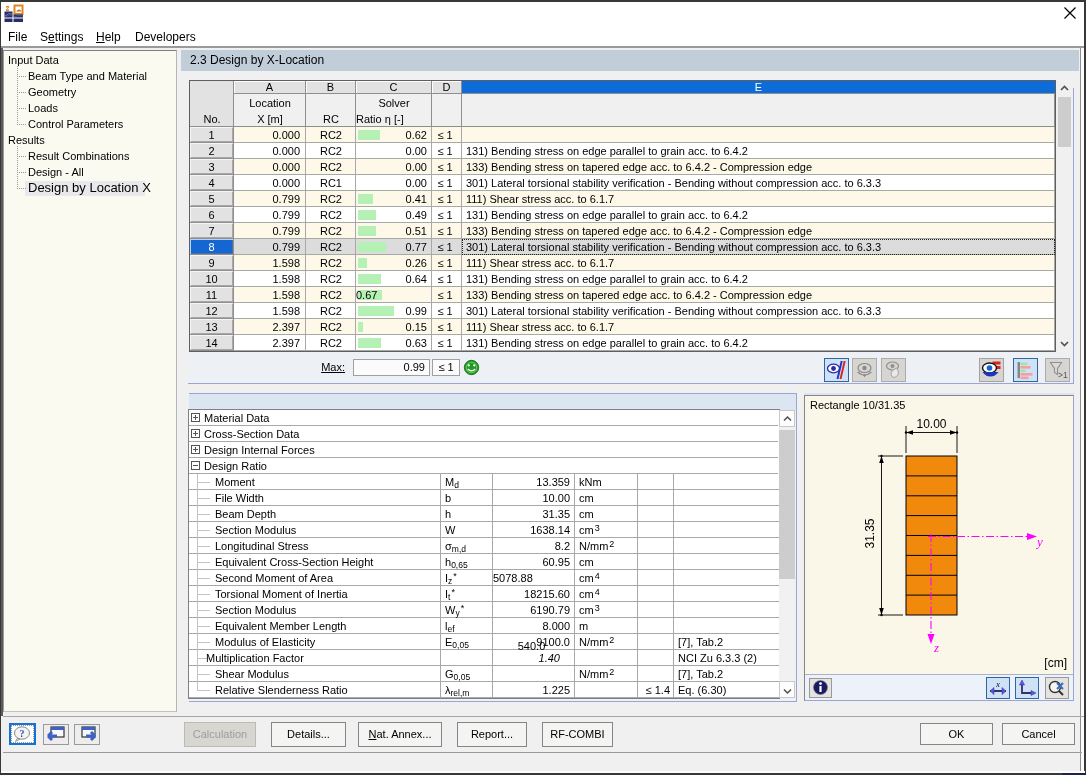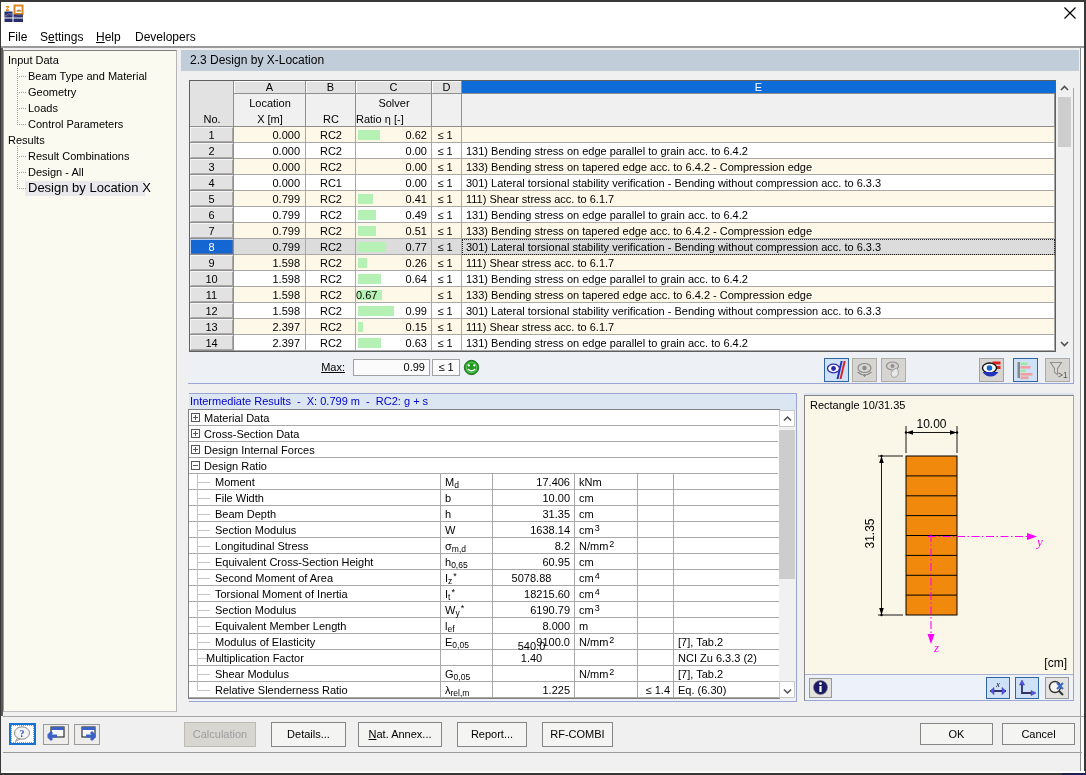--- a/index.html
+++ b/index.html
@@ -305,21 +305,20 @@
 <div class="abs" style="left:1045px;top:358px;width:25px;height:24px;background:#d7d5d1;border:1px solid #aeaca8;"></div>
 <svg class="abs" style="left:1047px;top:360px;" width="21" height="20" viewBox="0 0 20 20">
       <path d="M3 2.5 L14 2.5 L10 8.5 L10 14.5 L7 12.5 L7 8.5 Z" fill="#dcdad5" stroke="#909090" stroke-width="1.1"></path>
       <text x="10.5" y="17.5" font-size="8.5" fill="#555" font-family="Liberation Sans">&gt;1</text>
     </svg>
 <div class="abs" style="left:189px;top:393px;width:608px;height:1px;background:#9ba5d3;"></div>
 <div class="abs" style="left:796px;top:393px;width:1px;height:309px;background:#9ba5d3;"></div>
 <div class="abs" style="left:189px;top:701px;width:608px;height:1px;background:#9ba5d3;"></div>
 <div class="abs" style="left:189px;top:394px;width:607px;height:16px;background:#dbe6f2;"></div>
 <div class="abs" style="left:189px;top:698px;width:607px;height:3px;background:#eef2f8;"></div>
-<div class="abs" style="left:190px;top:393px;height:17px;line-height:17px;color:#0000cc;white-space:pre;">Intermediate Results  -  X: 0.799 m  -  RC2: g + s</div>
 <div class="abs" style="left:188px;top:409px;width:592px;height:290px;border:1px solid #808080;background:#fff;"></div>
 <div class="abs" style="left:189px;top:410px;width:589px;height:16px;border-bottom:1px solid #a8a8a8;background:#fff;"></div>
 <div class="abs" style="left:191px;top:413px;width:9px;height:9px;border:1px solid #555;background:#fff;"></div>
 <div class="abs" style="left:193px;top:417px;width:5px;height:1px;background:#555;"></div>
 <div class="abs" style="left:195px;top:415px;width:1px;height:5px;background:#555;"></div>
 <div class="abs" style="left:204px;top:410px;height:16px;line-height:16px;white-space:pre;">Material Data</div>
 <div class="abs" style="left:189px;top:426px;width:589px;height:16px;border-bottom:1px solid #a8a8a8;background:#fff;"></div>
 <div class="abs" style="left:191px;top:429px;width:9px;height:9px;border:1px solid #555;background:#fff;"></div>
 <div class="abs" style="left:193px;top:433px;width:5px;height:1px;background:#555;"></div>
 <div class="abs" style="left:195px;top:431px;width:1px;height:5px;background:#555;"></div>
@@ -335,21 +334,21 @@
 <div class="abs" style="left:204px;top:458px;height:16px;line-height:16px;white-space:pre;">Design Ratio</div>
 <div class="abs" style="left:189px;top:474px;width:252px;height:16px;border-right:1px solid #a8a8a8;border-bottom:1px solid #a8a8a8;background:#fff;"></div>
 <div class="abs" style="left:441px;top:474px;width:52px;height:16px;border-right:1px solid #a8a8a8;border-bottom:1px solid #a8a8a8;background:#fff;"></div>
 <div class="abs" style="left:493px;top:474px;width:82px;height:16px;border-right:1px solid #a8a8a8;border-bottom:1px solid #a8a8a8;background:#fff;"></div>
 <div class="abs" style="left:575px;top:474px;width:63px;height:16px;border-right:1px solid #a8a8a8;border-bottom:1px solid #a8a8a8;background:#fff;"></div>
 <div class="abs" style="left:638px;top:474px;width:36px;height:16px;border-right:1px solid #a8a8a8;border-bottom:1px solid #a8a8a8;background:#fff;"></div>
 <div class="abs" style="left:674px;top:474px;width:105px;height:16px;border-bottom:1px solid #a8a8a8;background:#fff;"></div>
 <div class="abs" style="left:197px;top:482px;width:13px;height:1px;background:#c4c4c4;"></div>
 <div class="abs" style="left:215px;top:474px;height:16px;line-height:16px;white-space:pre;">Moment</div>
 <div class="abs" style="left:445px;top:474px;height:16px;line-height:16px;white-space:pre;font-size:11px;">M<span class="sb">d</span></div>
-<div class="abs" style="left:493px;top:474px;width:77px;height:16px;line-height:16px;text-align:right;">17.406</div>
+<div class="abs" style="left:493px;top:474px;width:77px;height:16px;line-height:16px;text-align:right;">13.359</div>
 <div class="abs" style="left:579px;top:474px;height:16px;line-height:16px;white-space:pre;">kNm</div>
 <div class="abs" style="left:189px;top:490px;width:252px;height:16px;border-right:1px solid #a8a8a8;border-bottom:1px solid #a8a8a8;background:#fff;"></div>
 <div class="abs" style="left:441px;top:490px;width:52px;height:16px;border-right:1px solid #a8a8a8;border-bottom:1px solid #a8a8a8;background:#fff;"></div>
 <div class="abs" style="left:493px;top:490px;width:82px;height:16px;border-right:1px solid #a8a8a8;border-bottom:1px solid #a8a8a8;background:#fff;"></div>
 <div class="abs" style="left:575px;top:490px;width:63px;height:16px;border-right:1px solid #a8a8a8;border-bottom:1px solid #a8a8a8;background:#fff;"></div>
 <div class="abs" style="left:638px;top:490px;width:36px;height:16px;border-right:1px solid #a8a8a8;border-bottom:1px solid #a8a8a8;background:#fff;"></div>
 <div class="abs" style="left:674px;top:490px;width:105px;height:16px;border-bottom:1px solid #a8a8a8;background:#fff;"></div>
 <div class="abs" style="left:197px;top:498px;width:13px;height:1px;background:#c4c4c4;"></div>
 <div class="abs" style="left:215px;top:490px;height:16px;line-height:16px;white-space:pre;">File Width</div>
 <div class="abs" style="left:445px;top:490px;height:16px;line-height:16px;white-space:pre;font-size:11px;">b</div>
@@ -401,21 +400,21 @@
 <div class="abs" style="left:579px;top:554px;height:16px;line-height:16px;white-space:pre;">cm</div>
 <div class="abs" style="left:189px;top:570px;width:252px;height:16px;border-right:1px solid #a8a8a8;border-bottom:1px solid #a8a8a8;background:#fff;"></div>
 <div class="abs" style="left:441px;top:570px;width:52px;height:16px;border-right:1px solid #a8a8a8;border-bottom:1px solid #a8a8a8;background:#fff;"></div>
 <div class="abs" style="left:493px;top:570px;width:82px;height:16px;border-right:1px solid #a8a8a8;border-bottom:1px solid #a8a8a8;background:#fff;"></div>
 <div class="abs" style="left:575px;top:570px;width:63px;height:16px;border-right:1px solid #a8a8a8;border-bottom:1px solid #a8a8a8;background:#fff;"></div>
 <div class="abs" style="left:638px;top:570px;width:36px;height:16px;border-right:1px solid #a8a8a8;border-bottom:1px solid #a8a8a8;background:#fff;"></div>
 <div class="abs" style="left:674px;top:570px;width:105px;height:16px;border-bottom:1px solid #a8a8a8;background:#fff;"></div>
 <div class="abs" style="left:197px;top:578px;width:13px;height:1px;background:#c4c4c4;"></div>
 <div class="abs" style="left:215px;top:570px;height:16px;line-height:16px;white-space:pre;">Second Moment of Area</div>
 <div class="abs" style="left:445px;top:570px;height:16px;line-height:16px;white-space:pre;font-size:11px;">I<span class="sb">z</span><span class="sp">*</span></div>
-<div class="abs" style="left:493px;top:570px;width:77px;height:16px;line-height:16px;text-align:center;">5078.88</div>
+<div class="abs" style="left:493px;top:570px;width:77px;height:16px;line-height:16px;text-align:left;">5078.88</div>
 <div class="abs" style="left:579px;top:570px;height:16px;line-height:16px;white-space:pre;">cm<span class="sp">4</span></div>
 <div class="abs" style="left:189px;top:586px;width:252px;height:16px;border-right:1px solid #a8a8a8;border-bottom:1px solid #a8a8a8;background:#fff;"></div>
 <div class="abs" style="left:441px;top:586px;width:52px;height:16px;border-right:1px solid #a8a8a8;border-bottom:1px solid #a8a8a8;background:#fff;"></div>
 <div class="abs" style="left:493px;top:586px;width:82px;height:16px;border-right:1px solid #a8a8a8;border-bottom:1px solid #a8a8a8;background:#fff;"></div>
 <div class="abs" style="left:575px;top:586px;width:63px;height:16px;border-right:1px solid #a8a8a8;border-bottom:1px solid #a8a8a8;background:#fff;"></div>
 <div class="abs" style="left:638px;top:586px;width:36px;height:16px;border-right:1px solid #a8a8a8;border-bottom:1px solid #a8a8a8;background:#fff;"></div>
 <div class="abs" style="left:674px;top:586px;width:105px;height:16px;border-bottom:1px solid #a8a8a8;background:#fff;"></div>
 <div class="abs" style="left:197px;top:594px;width:13px;height:1px;background:#c4c4c4;"></div>
 <div class="abs" style="left:215px;top:586px;height:16px;line-height:16px;white-space:pre;">Torsional Moment of Inertia</div>
 <div class="abs" style="left:445px;top:586px;height:16px;line-height:16px;white-space:pre;font-size:11px;">I<span class="sb">t</span><span class="sp">*</span></div>
@@ -456,21 +455,21 @@
 <div class="abs" style="left:579px;top:634px;height:16px;line-height:16px;white-space:pre;">N/mm<span class="sp">2</span></div>
 <div class="abs" style="left:678px;top:634px;height:16px;line-height:16px;white-space:pre;">[7], Tab.2</div>
 <div class="abs" style="left:189px;top:650px;width:252px;height:16px;border-right:1px solid #a8a8a8;border-bottom:1px solid #a8a8a8;background:#fff;"></div>
 <div class="abs" style="left:441px;top:650px;width:52px;height:16px;border-right:1px solid #a8a8a8;border-bottom:1px solid #a8a8a8;background:#fff;"></div>
 <div class="abs" style="left:493px;top:650px;width:82px;height:16px;border-right:1px solid #a8a8a8;border-bottom:1px solid #a8a8a8;background:#fff;"></div>
 <div class="abs" style="left:575px;top:650px;width:63px;height:16px;border-right:1px solid #a8a8a8;border-bottom:1px solid #a8a8a8;background:#fff;"></div>
 <div class="abs" style="left:638px;top:650px;width:36px;height:16px;border-right:1px solid #a8a8a8;border-bottom:1px solid #a8a8a8;background:#fff;"></div>
 <div class="abs" style="left:674px;top:650px;width:105px;height:16px;border-bottom:1px solid #a8a8a8;background:#fff;"></div>
 <div class="abs" style="left:197px;top:658px;width:13px;height:1px;background:#c4c4c4;"></div>
 <div class="abs" style="left:206px;top:650px;height:16px;line-height:16px;white-space:pre;">Multiplication Factor</div>
-<div class="abs" style="left:493px;top:650px;width:77px;height:16px;line-height:16px;text-align:center;">1.40</div>
+<div class="abs" style="left:483px;top:650px;width:77px;height:16px;line-height:16px;text-align:right;font-style:italic;">1.40</div>
 <div class="abs" style="left:678px;top:650px;height:16px;line-height:16px;white-space:pre;">NCI Zu 6.3.3 (2)</div>
 <div class="abs" style="left:189px;top:666px;width:252px;height:16px;border-right:1px solid #a8a8a8;border-bottom:1px solid #a8a8a8;background:#fff;"></div>
 <div class="abs" style="left:441px;top:666px;width:52px;height:16px;border-right:1px solid #a8a8a8;border-bottom:1px solid #a8a8a8;background:#fff;"></div>
 <div class="abs" style="left:493px;top:666px;width:82px;height:16px;border-right:1px solid #a8a8a8;border-bottom:1px solid #a8a8a8;background:#fff;"></div>
 <div class="abs" style="left:575px;top:666px;width:63px;height:16px;border-right:1px solid #a8a8a8;border-bottom:1px solid #a8a8a8;background:#fff;"></div>
 <div class="abs" style="left:638px;top:666px;width:36px;height:16px;border-right:1px solid #a8a8a8;border-bottom:1px solid #a8a8a8;background:#fff;"></div>
 <div class="abs" style="left:674px;top:666px;width:105px;height:16px;border-bottom:1px solid #a8a8a8;background:#fff;"></div>
 <div class="abs" style="left:197px;top:674px;width:13px;height:1px;background:#c4c4c4;"></div>
 <div class="abs" style="left:215px;top:666px;height:16px;line-height:16px;white-space:pre;">Shear Modulus</div>
 <div class="abs" style="left:445px;top:666px;height:16px;line-height:16px;white-space:pre;font-size:11px;">G<span class="sb">0,05</span></div>

